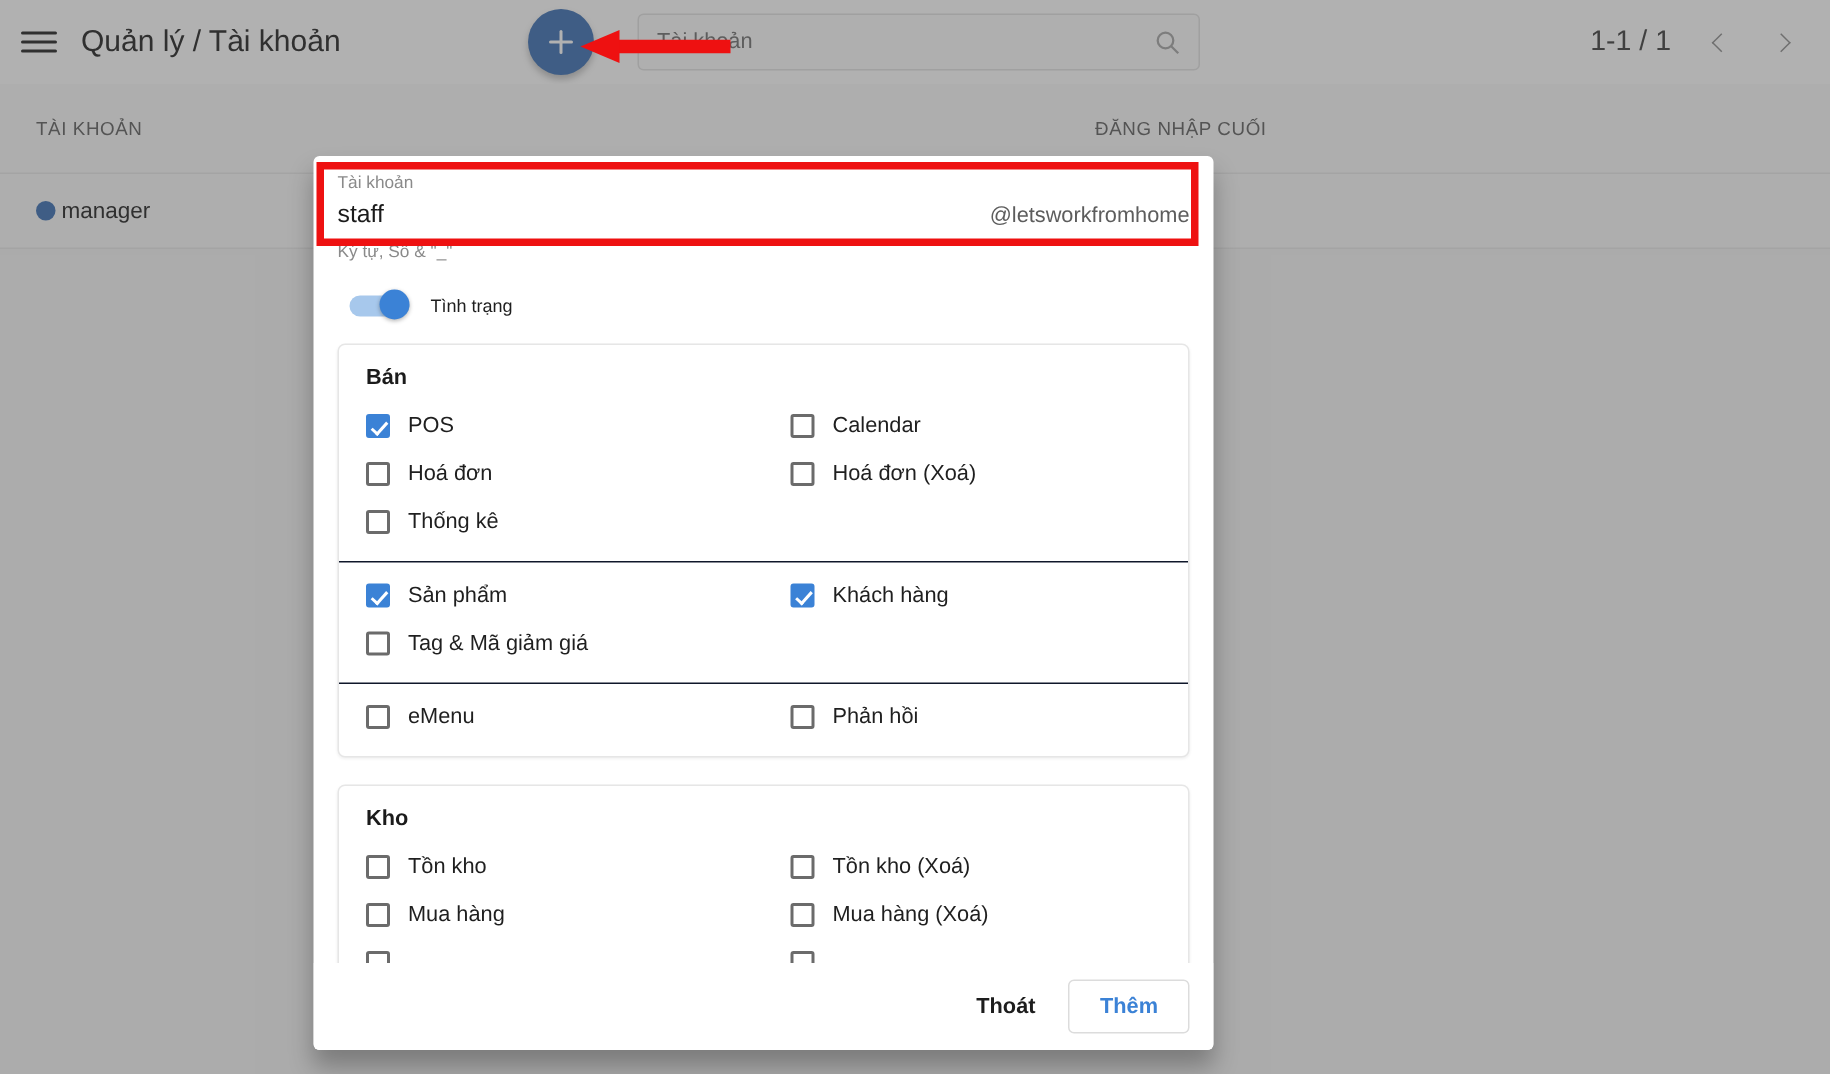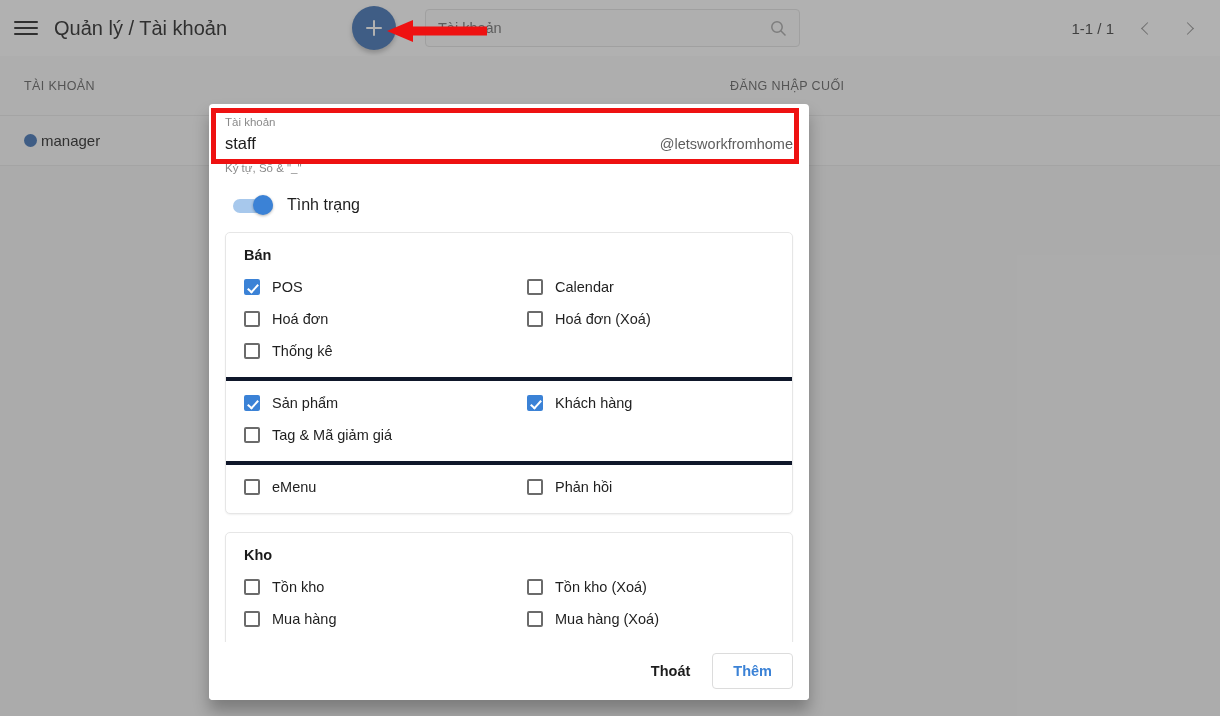--- a/index.html
+++ b/index.html
@@ -52,21 +52,21 @@
     font-size: 14.5px; color: #4a4a4a;
     padding: 0 12px;
   }
   #search-input::placeholder { color: #6f6f6f; }
   #search-icon { margin-right: 12px; opacity: .6; display: flex; cursor: pointer; }
 
   #pager {
     position: absolute; right: 16px; top: 0; height: 56px;
     display: flex; align-items: center; gap: 6px;
   }
-  #pager-label { font-size: 15px; color: #3d3d3d; margin-right: 10px; }
+  #pager-label { font-size: 19px; color: #3d3d3d; margin-right: 10px; }
   .pager-btn {
     width: 34px; height: 34px; display: flex; align-items: center; justify-content: center;
     cursor: pointer;
   }
   .chev { width: 9px; height: 9px; border-top: 1.6px solid #8e8e8e; border-right: 1.6px solid #8e8e8e; }
   .chev.left { transform: rotate(-135deg); }
   .chev.right { transform: rotate(45deg); }
 
   
   #table-header {
@@ -133,33 +133,33 @@
   .switch-track {
     position: absolute; left: 0; top: 1px;
     width: 40px; height: 14px; border-radius: 7px;
     background: #a7c8ec;
   }
   .switch-knob {
     position: absolute; left: 20px; top: -3px;
     width: 20px; height: 20px; border-radius: 50%;
     background: #3b82d6; box-shadow: 0 1px 3px rgba(0,0,0,.3);
   }
-  #status-toggle-label { font-size: 16px; color: #1e1e1e; }
+  #status-toggle-label { font-size: 12px; color: #1e1e1e; }
 
   
   .perm-card {
     margin: 18px 16px 0 16px;
     background: #fff;
     border: 1px solid #e6e6e6; border-radius: 5px;
     box-shadow: 0 1px 2px rgba(0,0,0,.06);
     overflow: hidden;
   }
   .perm-title { font-size: 14.5px; font-weight: bold; color: #1b1b1b; padding: 14px 0 2px 18px; }
   .perm-group { padding: 6px 0 10px 0; }
-  .perm-group + .perm-group { border-top: 4px solid #0f172a; }
+  .perm-group + .perm-group { border-top: 1px solid #0f172a; }
   .perm-row { display: flex; }
   .perm-cell { display: flex; align-items: center; gap: 12px; padding: 8px 0 8px 18px; width: 50%; }
   .perm-cell.spacer { visibility: hidden; }
   .cbox {
     width: 16px; height: 16px; border-radius: 2px;
     border: 2px solid #6b6b6b; background: #fff;
     position: relative; flex: none; cursor: pointer;
   }
   .cbox.checked { background: #3b82d6; border-color: #3b82d6; }
   .cbox.checked::after {

